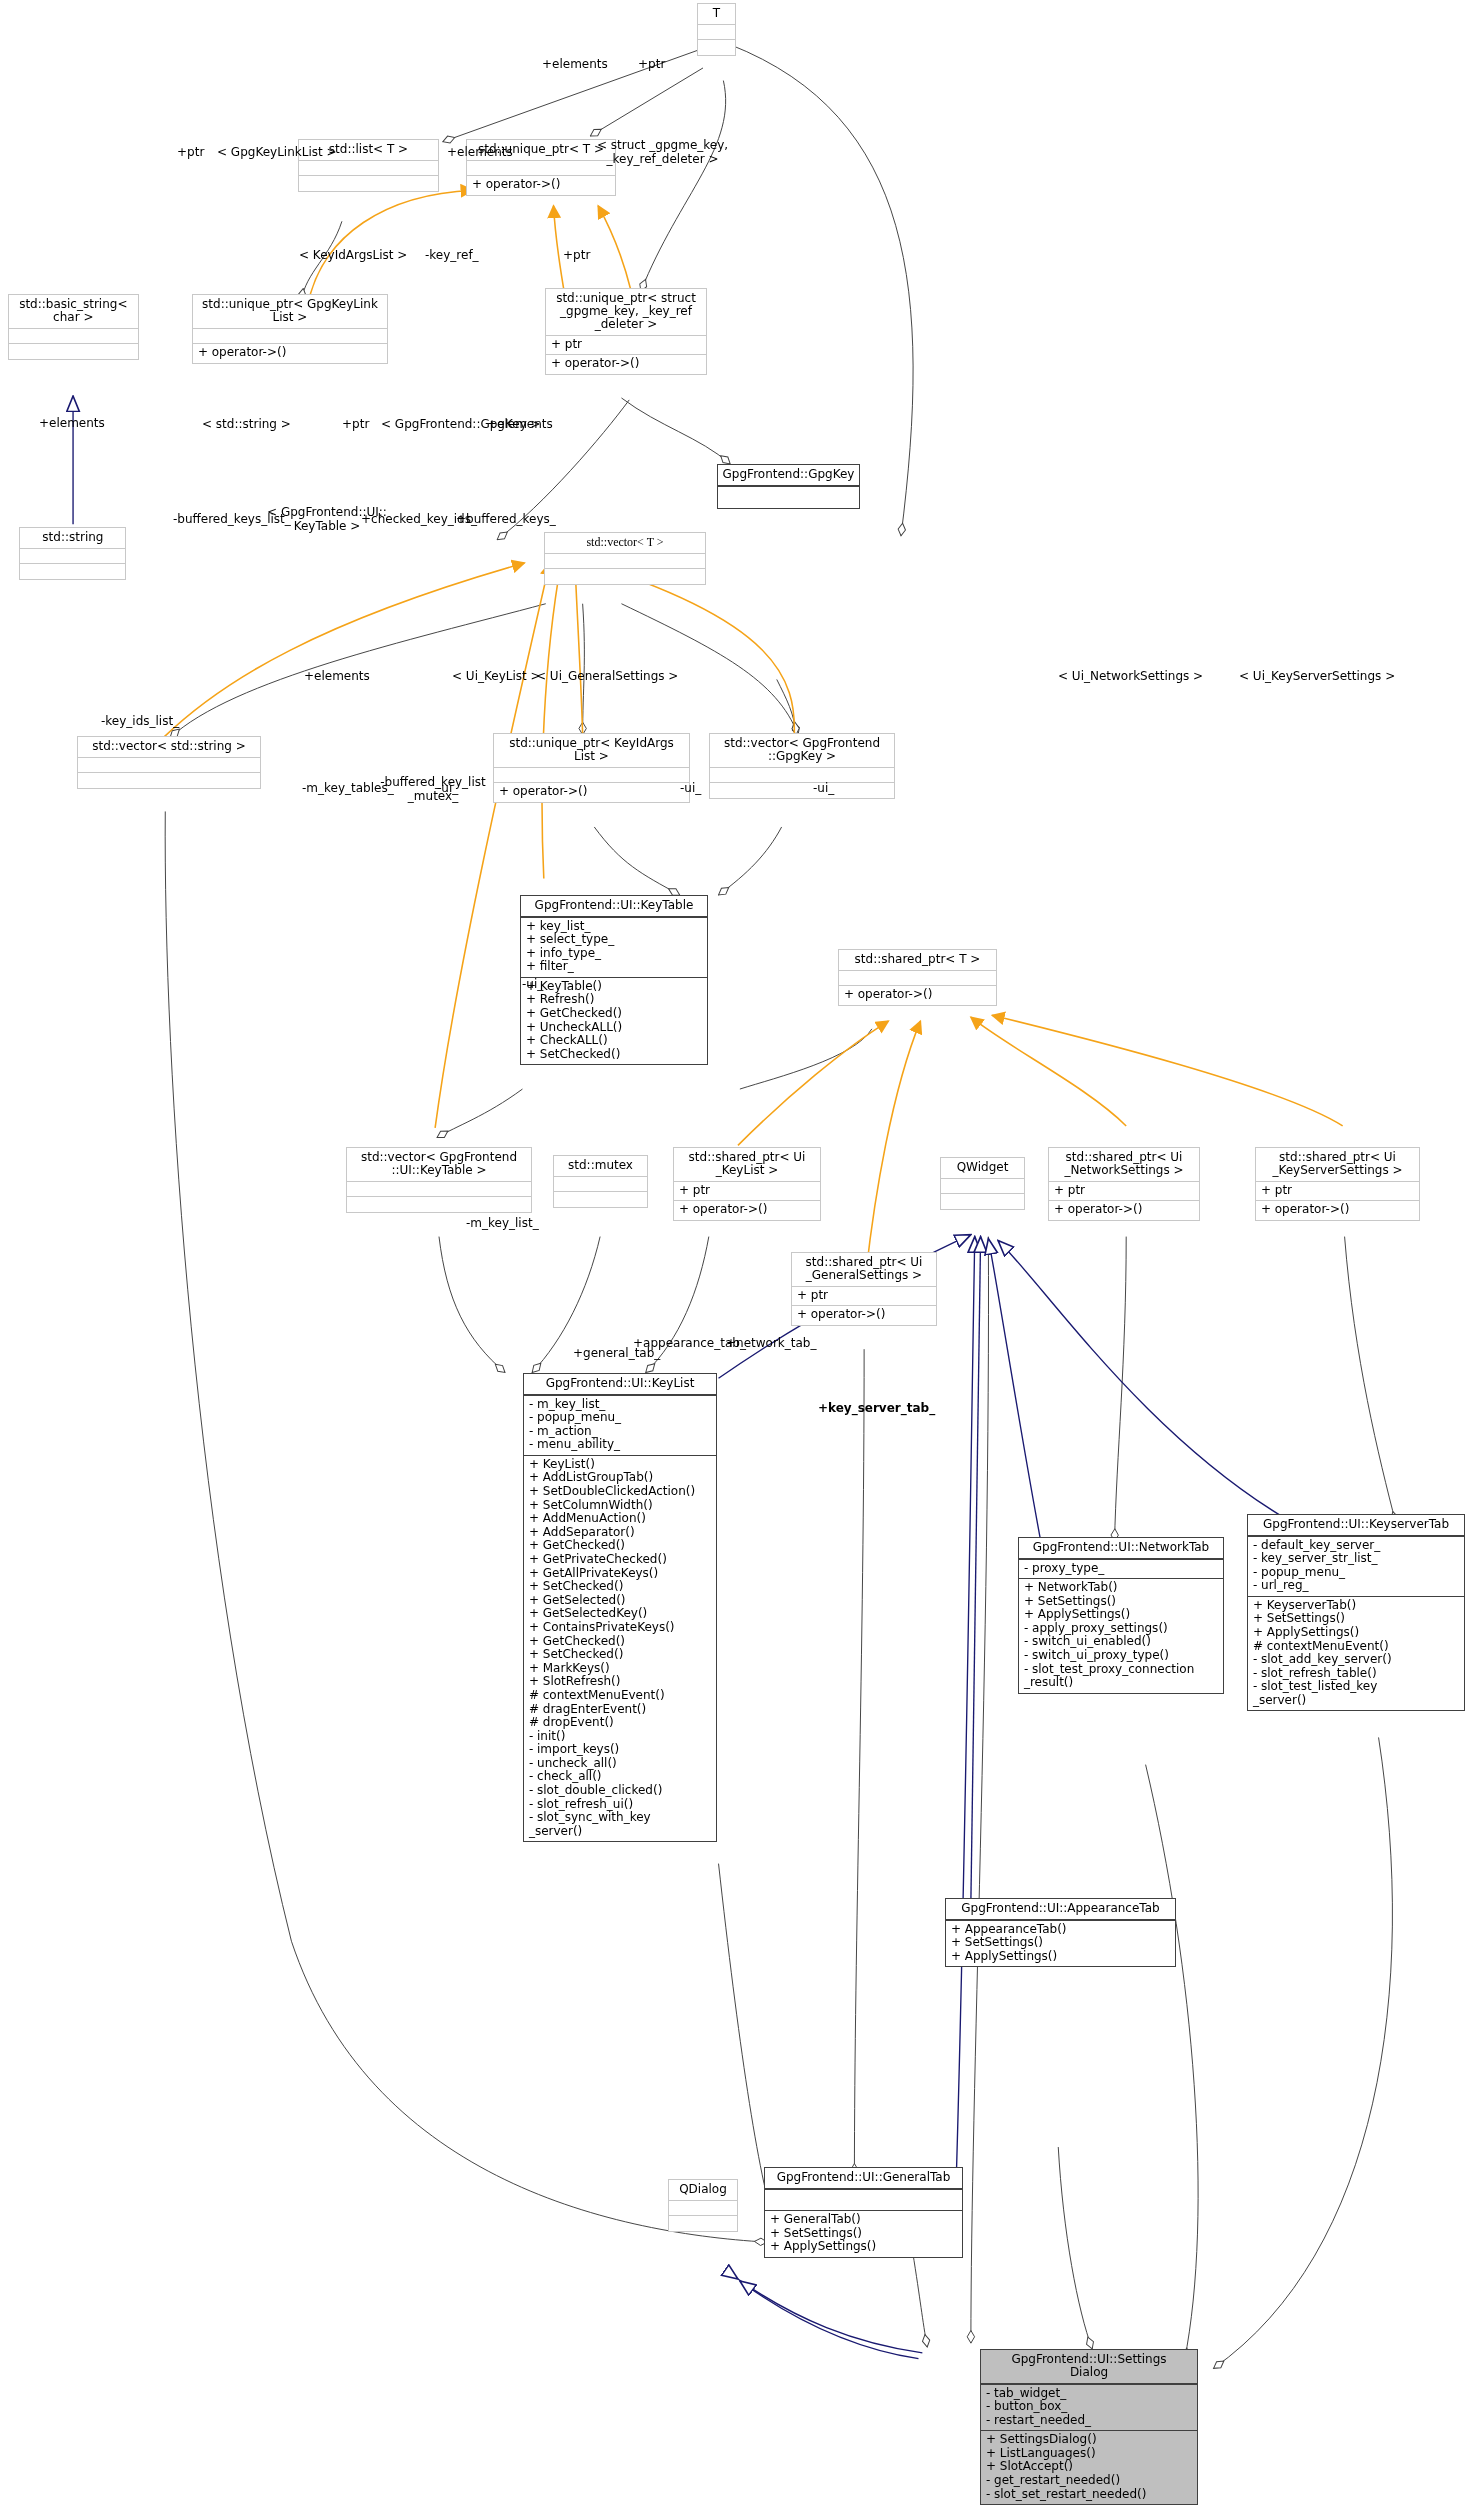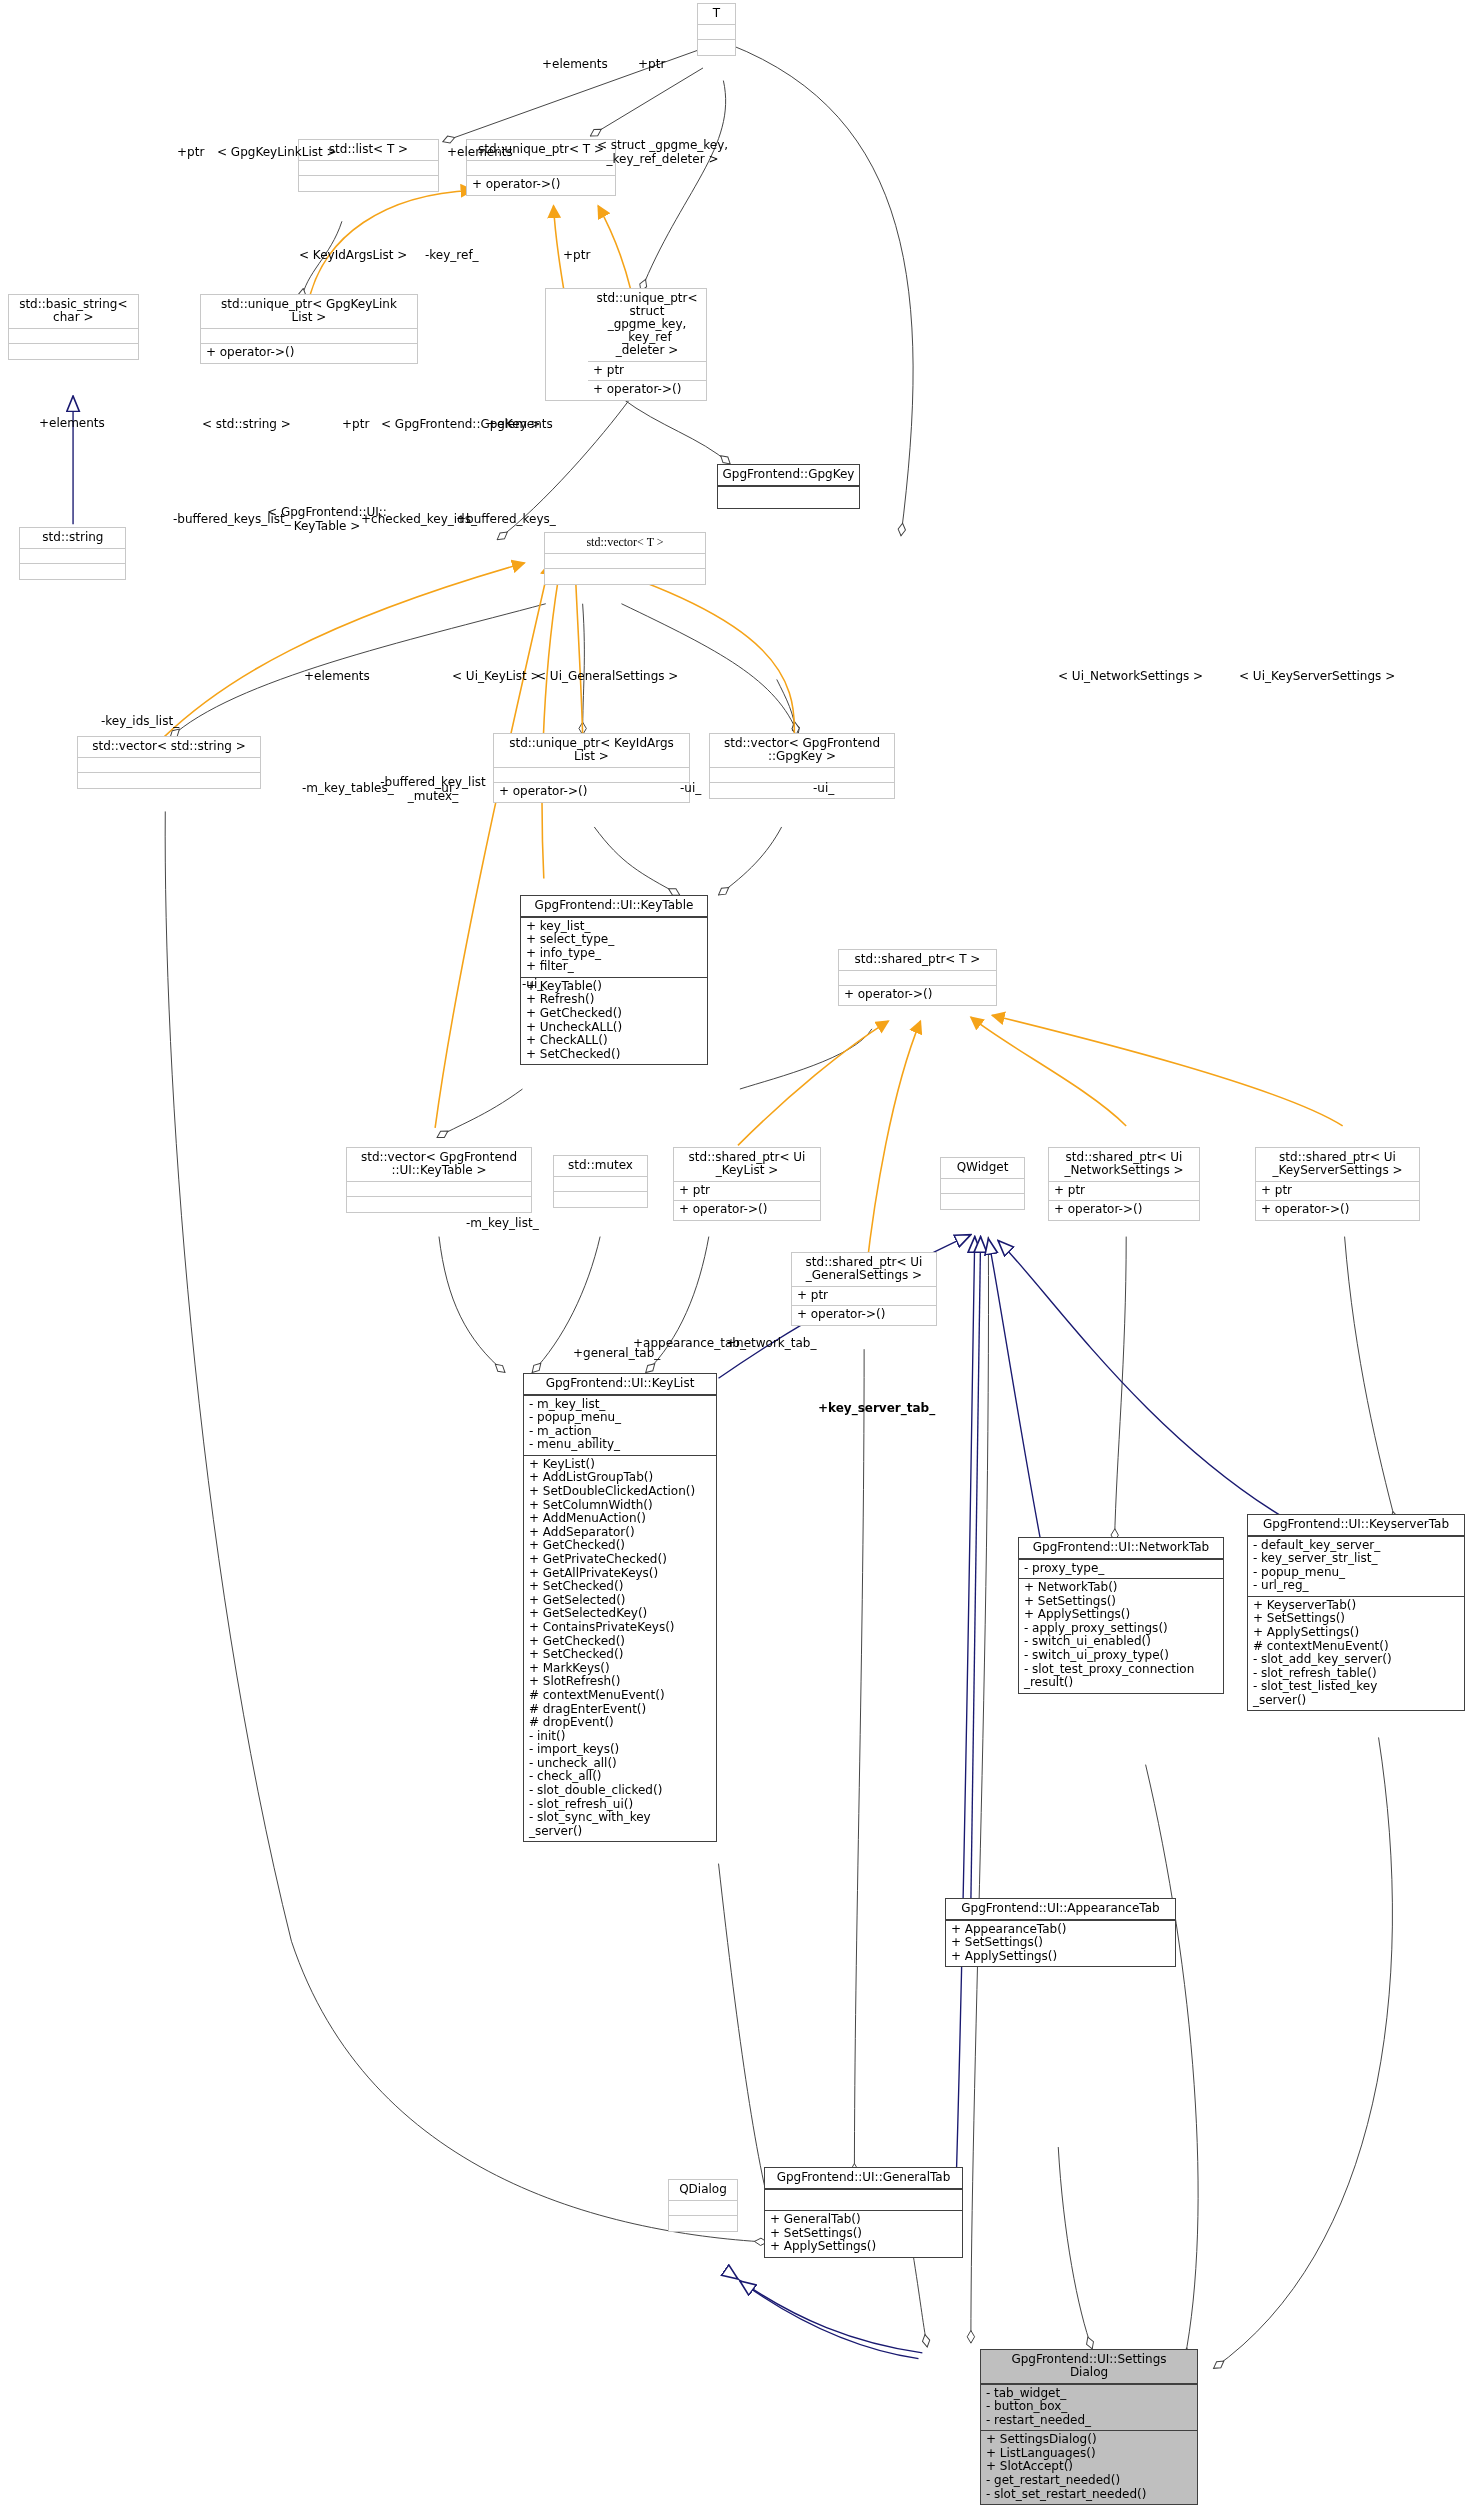--- a/index.html
+++ b/index.html
@@ -168,28 +168,28 @@
     <div class="compartment sep">+ operator-&gt;()</div>
   </div>
 
   <div class="node" style="left:7.8px;top:294px;width:131px;">
     <div class="title">std::basic_string&lt;
 char &gt;</div>
     <div class="compartment sep empty"></div>
     <div class="compartment sep empty"></div>
   </div>
 
-  <div class="node" style="left:200px;top:294px;width:218px;">
+  <div class="node" style="left:192px;top:294px;width:196px;">
     <div class="title">std::unique_ptr&lt; GpgKeyLink
 List &gt;</div>
     <div class="compartment sep empty"></div>
     <div class="compartment sep">+ operator-&gt;()</div>
   </div>
 
-  <div class="node" style="left:545px;top:288px;width:162px;padding-left:42px;">
+  <div class="node" style="left:545px;top:288px;width:162px;">
     <div class="title">std::unique_ptr&lt; struct
 _gpgme_key, _key_ref
 _deleter &gt;</div>
     <div class="compartment sep">+ ptr</div>
     <div class="compartment sep">+ operator-&gt;()</div>
   </div>
 
   <div class="node" style="left:19.4px;top:527px;width:107px;">
     <div class="title">std::string</div>
     <div class="compartment sep empty"></div>

